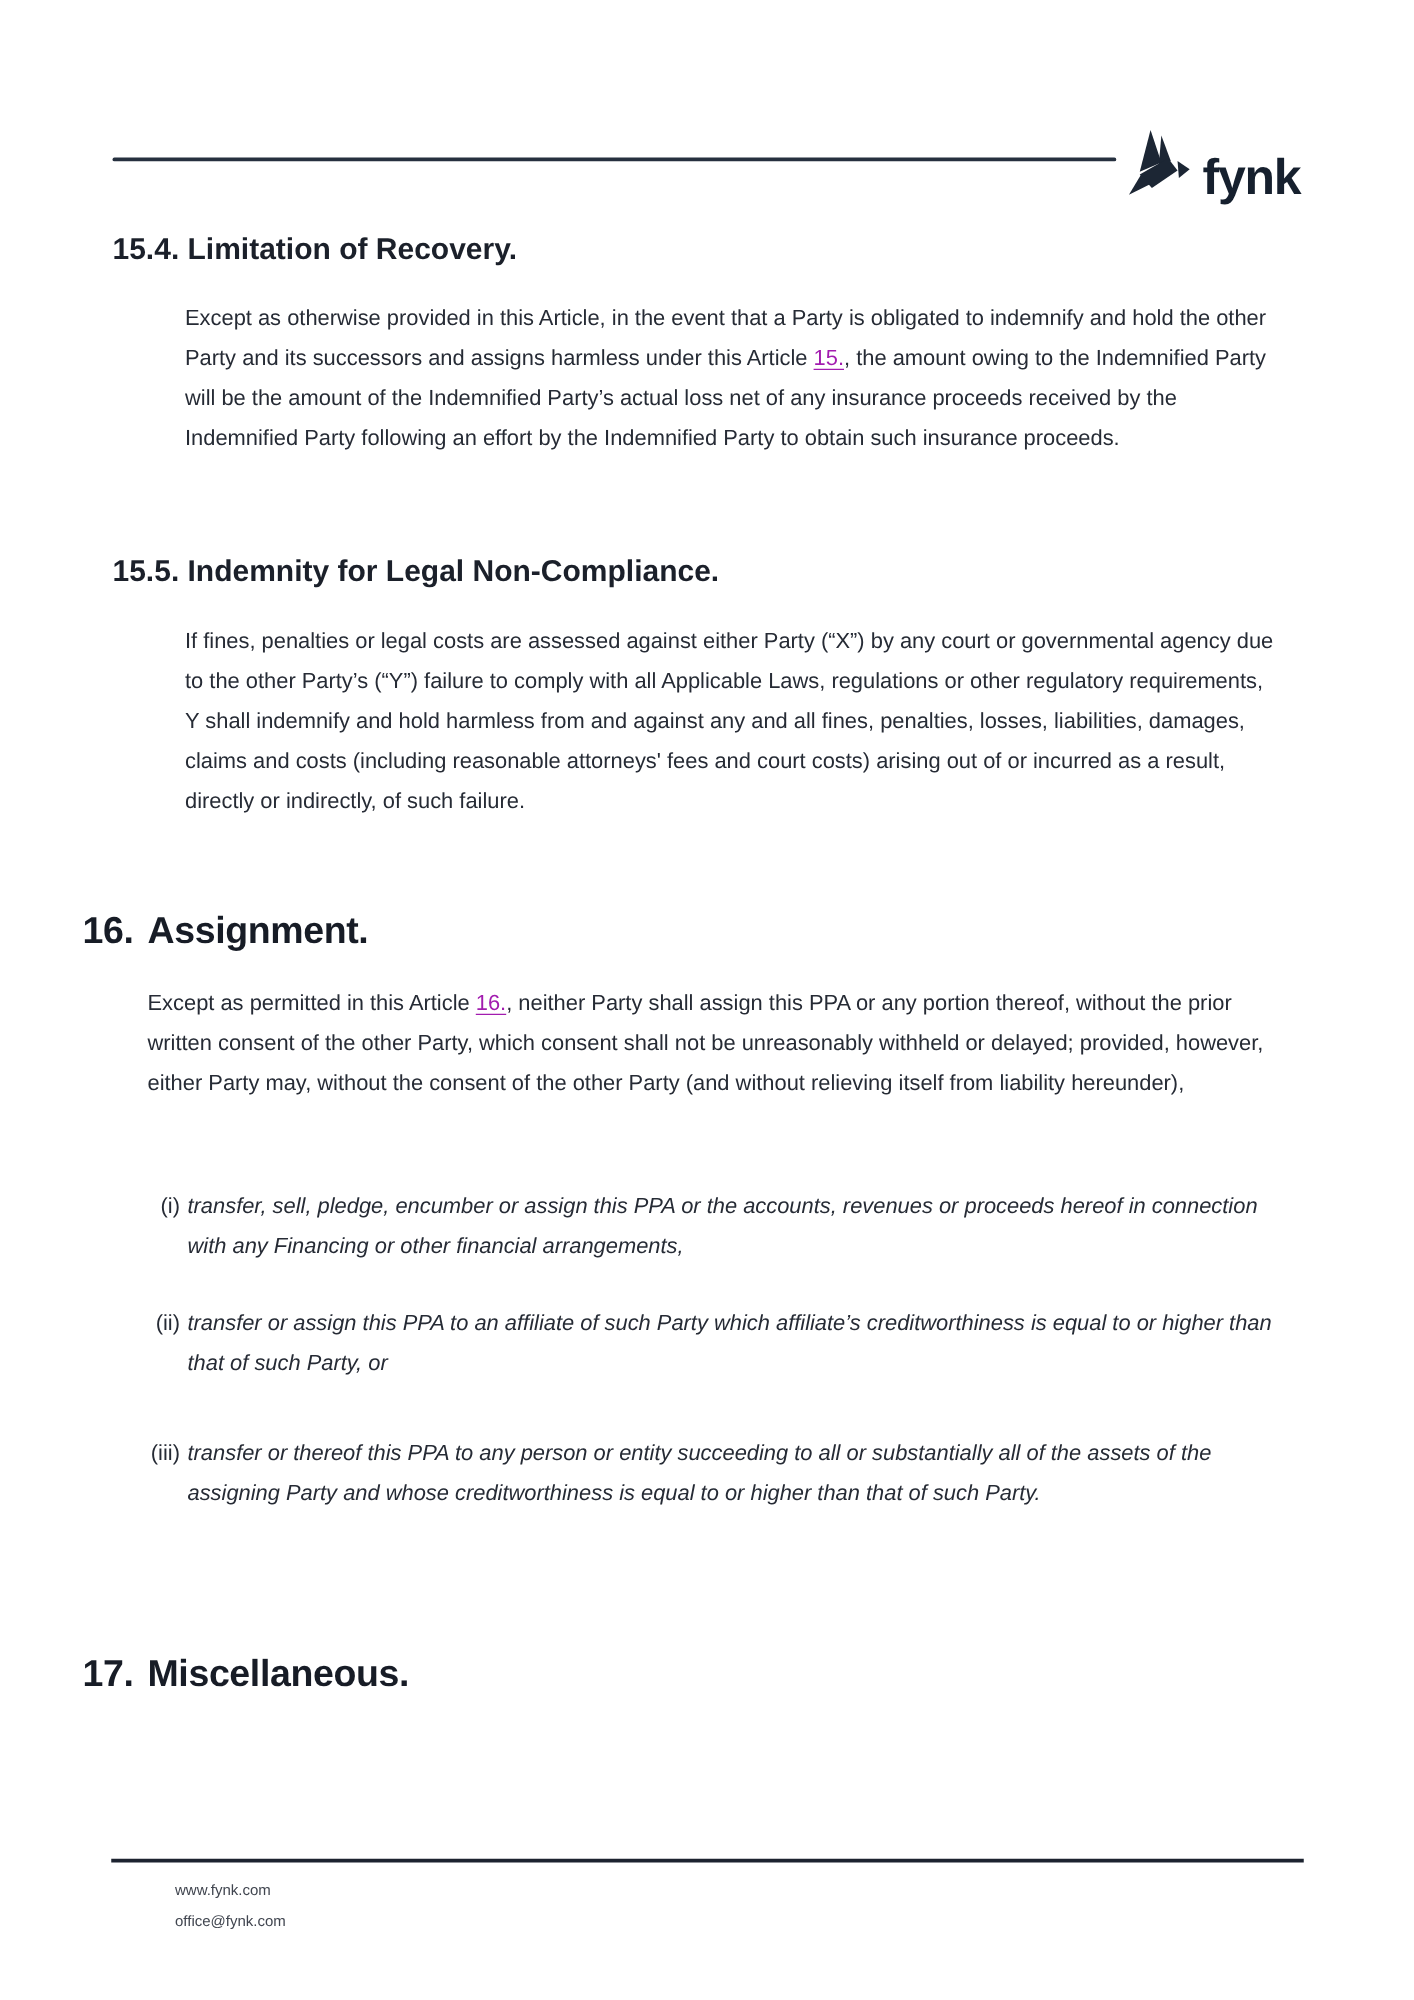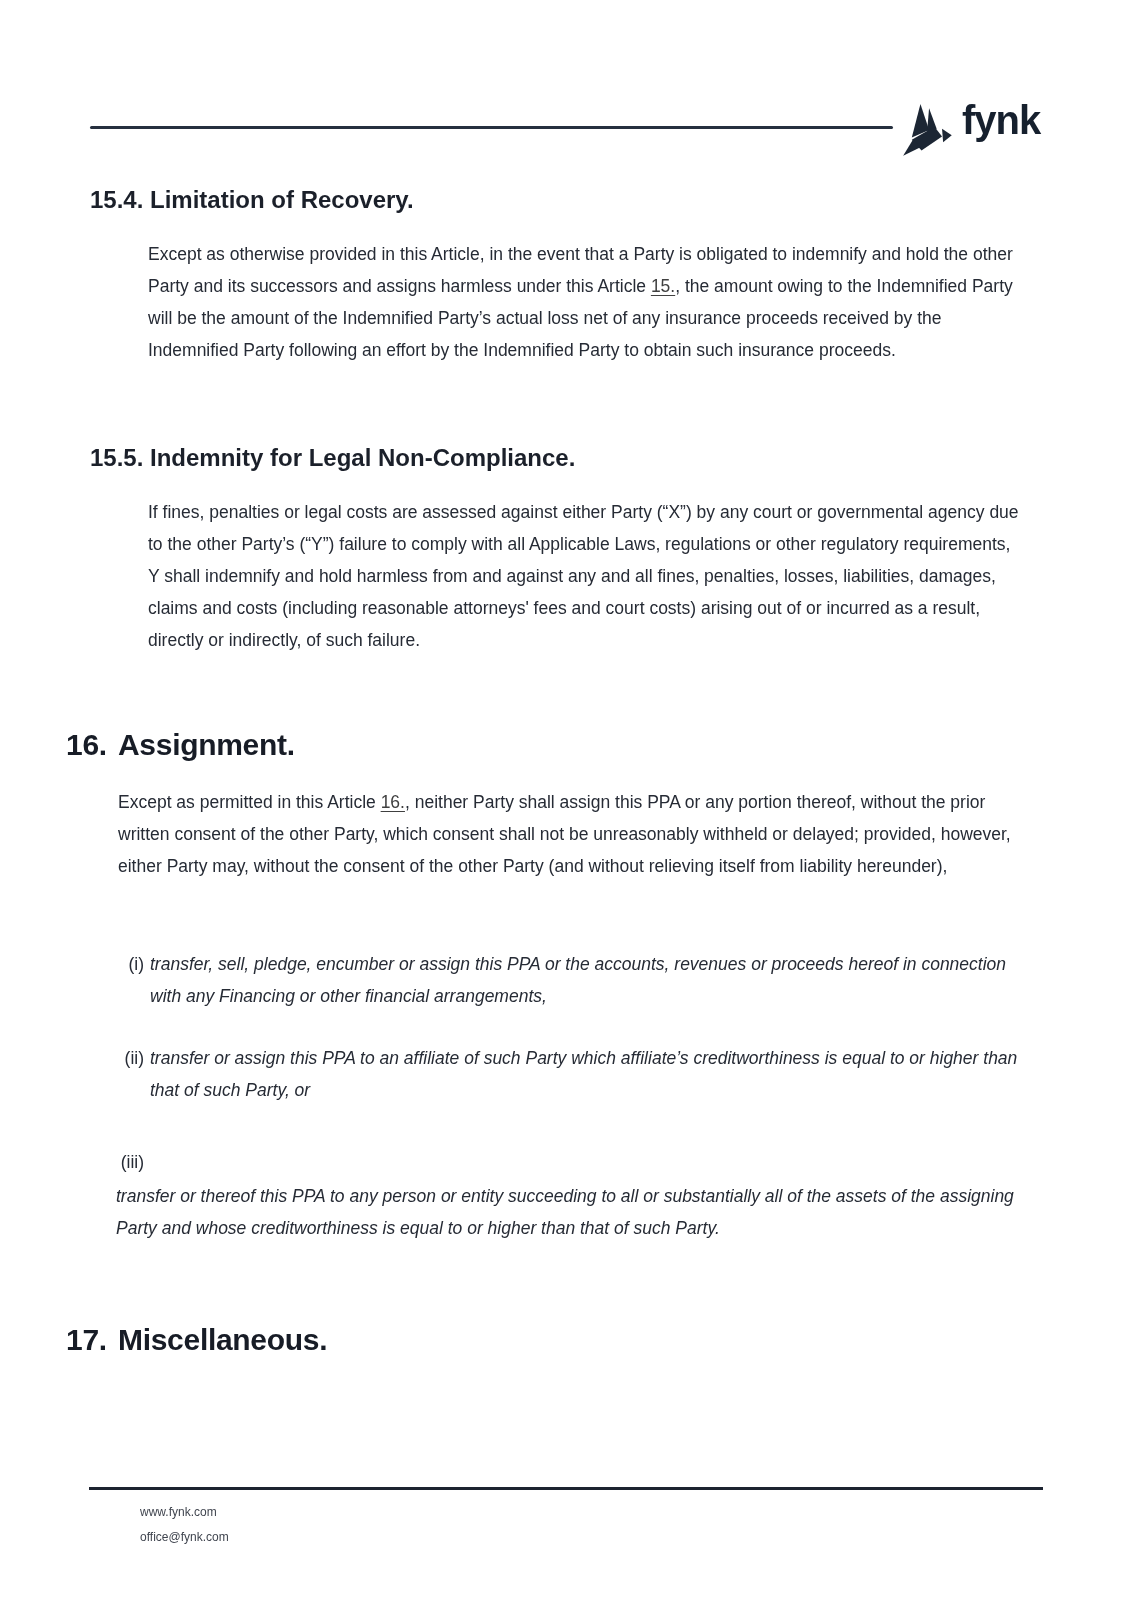--- a/index.html
+++ b/index.html
@@ -22,21 +22,21 @@
     position: absolute;
     left: 90px; top: 126px;
     width: 803px; height: 3px;
     background: #26303f;
     border-radius: 2px;
   }
   .brand-logo {
     position: absolute;
     left: 901px; top: 100px;
     display: flex;
-    align-items: flex-start;
+    align-items: flex-end;
     gap: 7px;
   }
   .brand-logo svg { display: block; }
   .brand-wordmark {
     font-size: 40px;
     font-weight: 800;
     letter-spacing: -1px;
     color: #16202e;
     line-height: 1;
   }
@@ -65,21 +65,21 @@
   .big-heading .num { width: 52px; flex: 0 0 52px; }
 
   
   .para {
     position: absolute;
     font-size: 17.5px;
     line-height: 32px;
     color: #262b35;
   }
   .doc-link {
-    color: #404040;
+    color: #a21caf;
     text-decoration: underline;
     text-underline-offset: 3px;
     cursor: pointer;
   }
   .list-item {
     position: absolute;
     left: 110px;
     width: 910px;
     display: flex;
     font-size: 17.5px;
@@ -149,21 +149,21 @@
   <p class="para" style="top:786px; left:118px; width:902px;"><span>Except as permitted in this Article </span><a class="doc-link">16.</a><span>, neither Party shall assign this PPA or any portion thereof, without the prior written consent of the other Party, which consent shall not be unreasonably withheld or delayed; provided, however, either Party may, without the consent of the other Party (and without relieving itself from liability hereunder),</span></p>
 
   <div class="list-item" style="top:948px;">
     <span class="marker">(i)</span>
     <span class="item-text">transfer, sell, pledge, encumber or assign this PPA or the accounts, revenues or proceeds hereof in connection with any Financing or other financial arrangements,</span>
   </div>
   <div class="list-item" style="top:1042px;">
     <span class="marker">(ii)</span>
     <span class="item-text">transfer or assign this PPA to an affiliate of such Party which affiliate’s creditworthiness is equal to or higher than that of such Party, or</span>
   </div>
-  <div class="list-item" style="top:1146px;flex-direction:column;">
+  <div class="list-item" style="top:1146px;">
     <span class="marker">(iii)</span>
     <span class="item-text">transfer or thereof this PPA to any person or entity succeeding to all or substantially all of the assets of the assigning Party and whose creditworthiness is equal to or higher than that of such Party.</span>
   </div>
 
   <div class="big-heading" style="top:1321px;">
     <span class="num">17.</span>
     <span>Miscellaneous.</span>
   </div>
 
   <div class="footer-rule"></div>

